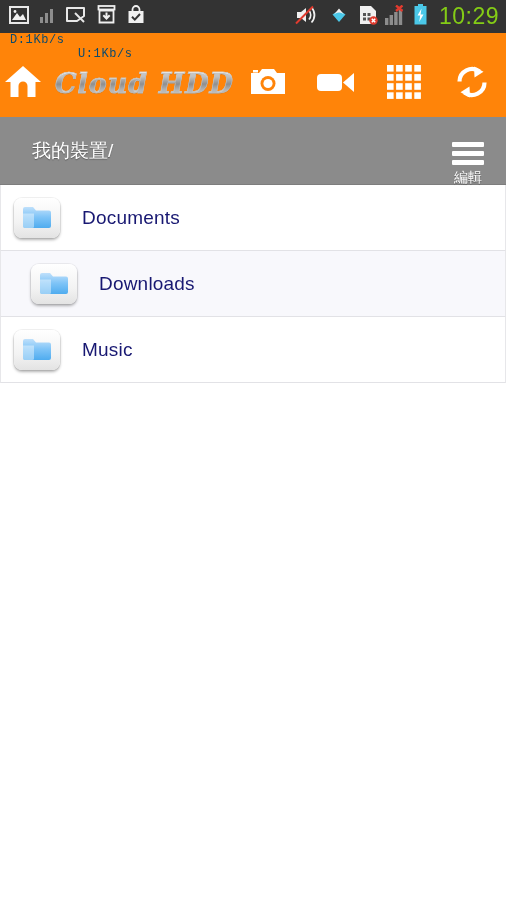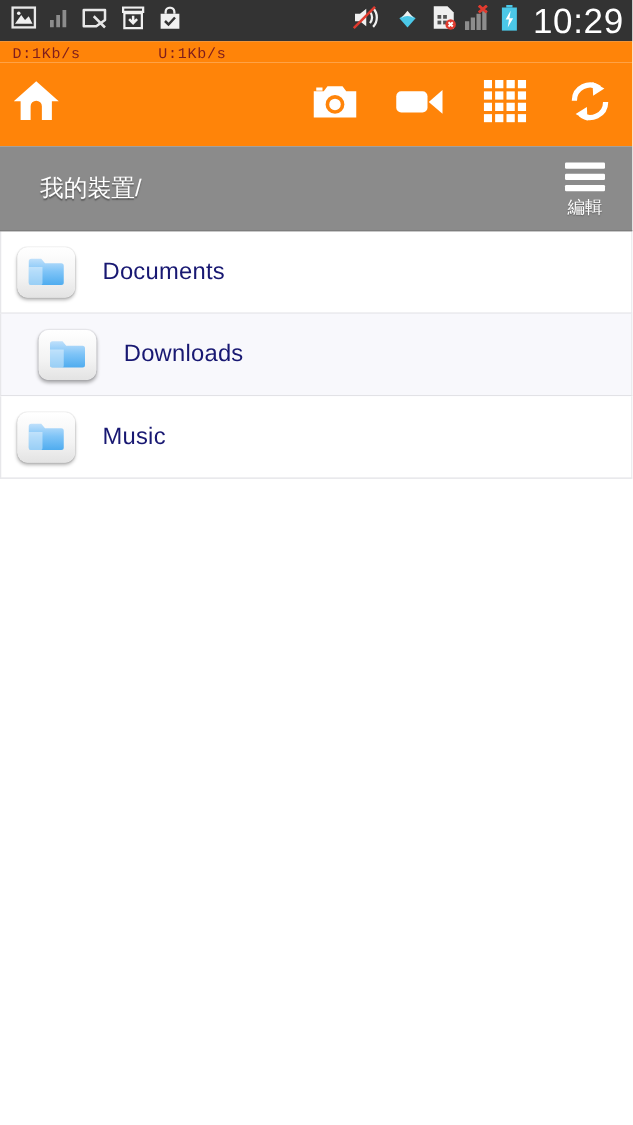--- a/index.html
+++ b/index.html
@@ -13,33 +13,33 @@
 
   
   .statusbar{
     height:33px; background:#333333;
     display:flex; align-items:center;
     padding:0 7px 0 9px;
   }
   .sb-left{ display:flex; align-items:center; gap:11px; }
   .sb-right{ display:flex; align-items:center; gap:7px; margin-left:auto; }
   .sb-clock{
-    color:#ffffff; font-size:28px; letter-spacing:0.5px;
+    color:#84cc16; font-size:23px; letter-spacing:0.5px;
     margin-left:5px; line-height:1;
   }
 
   
   .netbar{
     height:17px; background:#ff8409;
-    display:flex; align-items:flex-end;
+    display:flex; align-items:flex-start;
     font-family:"Liberation Mono", monospace;
-    font-size:12px; color:#7f1d1d; letter-spacing:0.6px;
+    font-size:12px; color:#0c4a6e; letter-spacing:0.6px;flex-direction:column;
   }
   .netbar .d{ margin-left:10px; }
-  .netbar .u{ margin-left:44px;padding-left:18px; }
+  .netbar .u{ margin-left:60px;padding-left:18px; }
 
   
   .toolbar{
     height:67px; background:#ff8409;
     display:flex; align-items:center;
   }
   .tb-home{ width:57px; display:flex; justify-content:center; align-items:center; }
   .tb-logo{
     flex:0 0 auto; margin-left:9px;
     font-family:"DejaVu Serif", serif;
@@ -68,21 +68,21 @@
   .crumb-text{
     margin-left:32px;
     color:#ffffff; font-size:19px;
     text-shadow:0 1px 1px rgba(0,0,0,.35);
     white-space:nowrap;
   }
   .menu-box{
     position:absolute; right:10px; top:0; height:100%;
     width:56px;
     display:flex; flex-direction:column;
-    align-items:center; justify-content:center; gap:5px;
+    align-items:center; justify-content:flex-end; gap:5px;
   }
   .hamburger{ display:flex; flex-direction:column; gap:4px; }
   .hamburger span{
     display:block; width:32px; height:5px;
     background:#ffffff; border-radius:1px;
   }
   .menu-label{
     color:#ffffff; font-size:14px;
     text-shadow:0 1px 1px rgba(0,0,0,.35);
     line-height:1;
@@ -224,20 +224,21 @@
   <div class="toolbar">
 
     <div class="tb-home">
       <span>
         <svg width="40" height="36" viewBox="0 0 40 36">
           <path d="M20 2 L38 18 L32.5 18 L32.5 33 L24.5 33 L24.5 22 A4.5 4.5 0 0 0 15.5 22 L15.5 33 L7.5 33 L7.5 18 L2 18 Z" fill="#ffffff"></path>
         </svg>
       </span>
     </div>
 
+    <div class="tb-logo">Cloud HDD</div>
 
     <div class="tb-icons">
 
       <div class="tb-btn">
         <span>
           <svg width="38" height="31" viewBox="0 0 38 31">
             <path d="M2 7 H10 L13 3 H25 L28 7 H36 V28 H2 Z" fill="#ffffff"></path>
             <circle cx="19" cy="17.5" r="7.5" fill="#ff8409"></circle>
             <circle cx="19" cy="17.5" r="4.6" fill="#ffffff"></circle>
             <rect x="4" y="4" width="5" height="2.5" fill="#ffffff"></rect>

